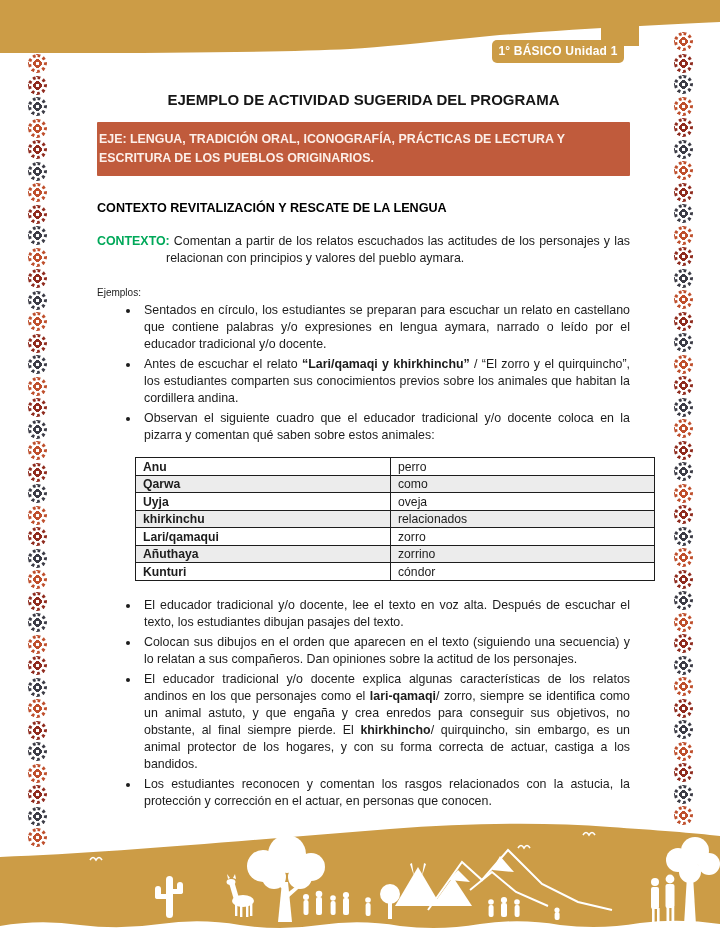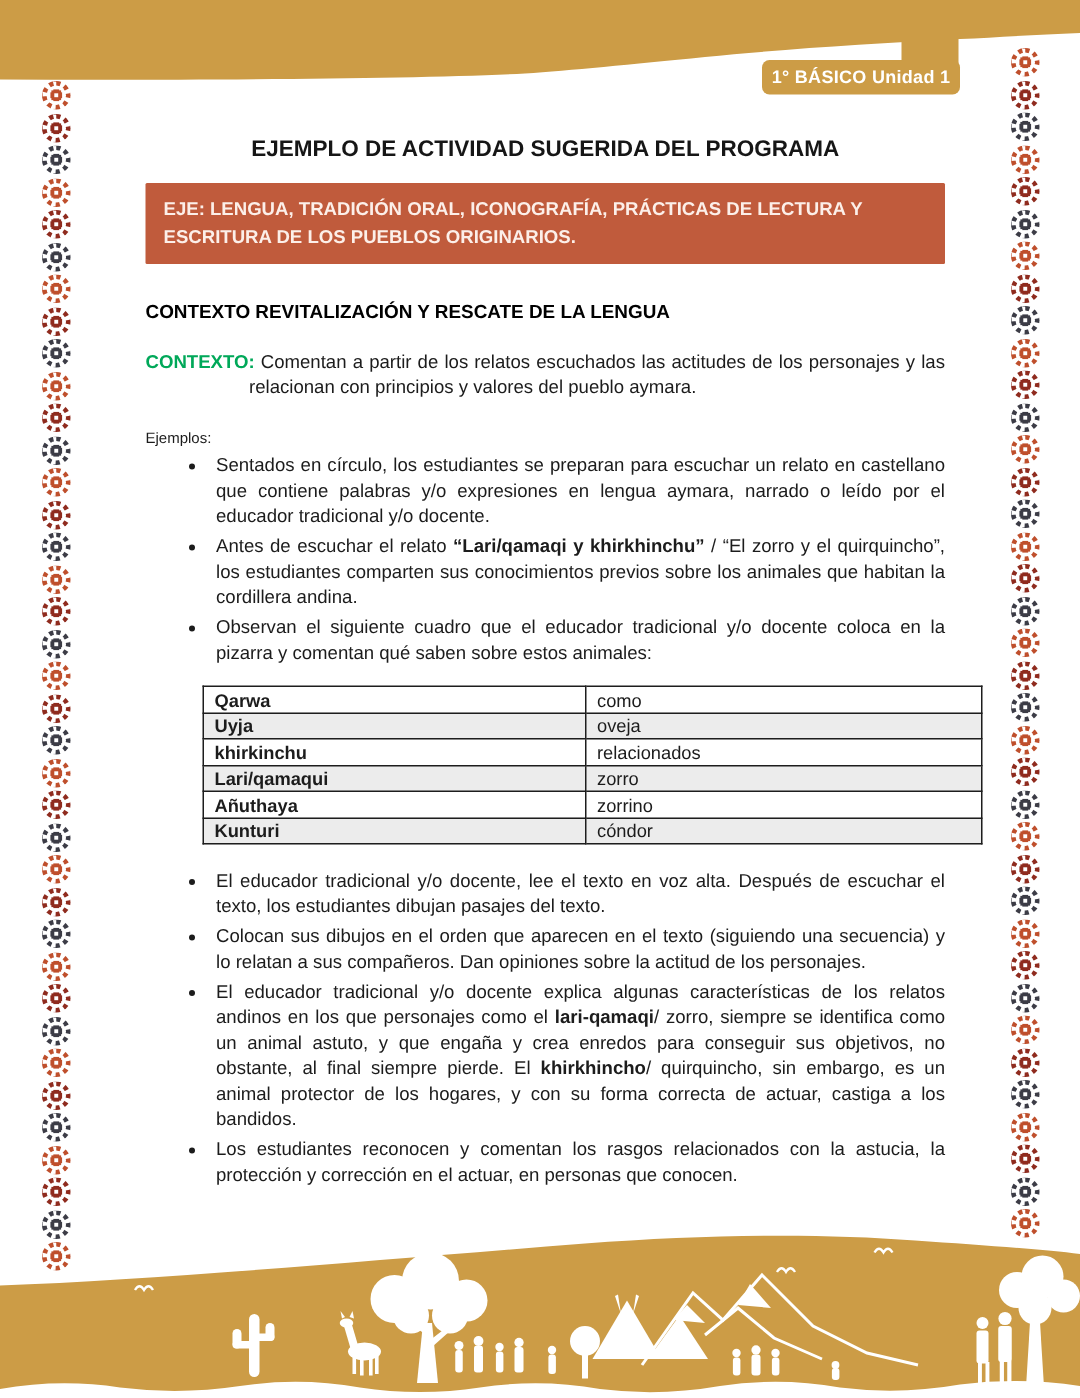--- a/index.html
+++ b/index.html
@@ -5,38 +5,38 @@
   html,body{margin:0;padding:0;}
   body{
     width:720px;height:932px;position:relative;overflow:hidden;
     background:#ffffff;
     font-family:"Liberation Sans", sans-serif;
     color:#1c1c1c;
   }
   
   .top-band{position:absolute;top:0;left:0;}
   .unit-badge{
-    position:absolute;left:508px;top:40px;width:132px;height:23px;
+    position:absolute;left:492px;top:40px;width:132px;height:23px;
     border-radius:5px;color:#fff;font-size:12px;font-weight:bold;
     text-align:center;line-height:23px;letter-spacing:.2px;
   }
   
   .side-border{position:absolute;display:flex;flex-direction:column;gap:2.5px;}
   .side-border.left{left:28px;top:54px;}
   .side-border.right{left:674px;top:32px;}
   .med{
     width:13px;height:13px;border-radius:50%;
     border:3px dotted var(--c);box-sizing:content-box;
     background:radial-gradient(circle, #fff 0 1.6px, var(--c) 1.6px 4.2px, #fff 4.2px);
   }
   
   .content{position:absolute;left:97px;top:0;width:533px;}
   .doc-title{margin:91px 0 0 0;font-size:15px;font-weight:bold;text-align:center;color:#161616;}
   .eje-banner{
-    margin-top:14px;padding:8px 12px;border-radius:1px;
+    margin-top:14px;padding:8px 2px;border-radius:1px;
     color:#fcefe9;font-size:12.4px;font-weight:bold;line-height:1.55;
   }
   .context-heading{margin-top:25px;font-size:12.6px;font-weight:bold;}
   .activity-par{
     margin-top:18px;font-size:12.4px;line-height:17px;text-align:justify;
     padding-left:69px;text-indent:-69px;
   }
   .activity-label{font-weight:bold;}
   .examples-label{margin-top:20px;font-size:10px;}
   ul.bullets{margin:4px 0 0 0;padding-left:43px;font-size:12.4px;line-height:17px;}
@@ -154,20 +154,24 @@
   <div class="examples-label">Ejemplos:</div>
 
   <ul class="bullets">
       <li><span>Sentados en círculo, los estudiantes se preparan para escuchar un relato en castellano que contiene palabras y/o expresiones en lengua aymara, narrado o leído por el educador tradicional y/o docente.</span></li>
       <li><span>Antes de escuchar el relato </span><b>“Lari/qamaqi y khirkhinchu”</b><span> / “El zorro y el quirquincho”, los estudiantes comparten sus conocimientos previos sobre los animales que habitan la cordillera andina.</span></li>
       <li><span>Observan el siguiente cuadro que el educador tradicional y/o docente coloca en la pizarra y comentan qué saben sobre estos animales:</span></li>
     </ul>
 
   <table class="animals">
     <tbody>
+        <tr>
+          <td><b>Anu</b></td>
+          <td>perro</td>
+        </tr>
         <tr>
           <td><b>Qarwa</b></td>
           <td>como</td>
         </tr>
         <tr>
           <td><b>Uyja</b></td>
           <td>oveja</td>
         </tr>
         <tr>
           <td><b>khirkinchu</b></td>

